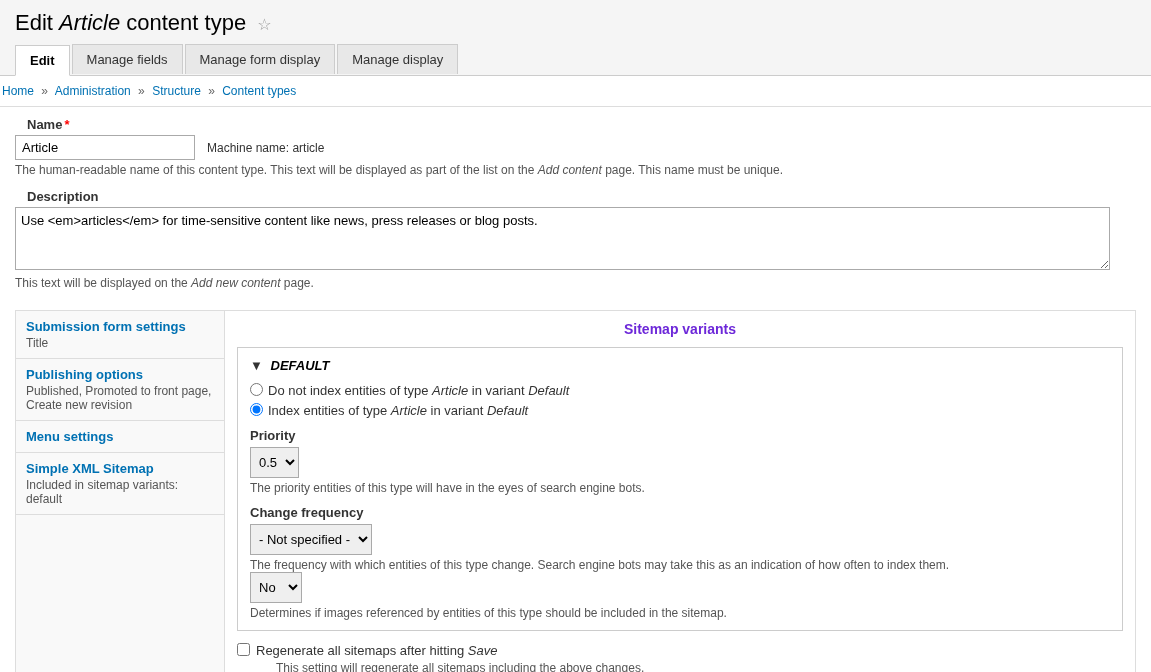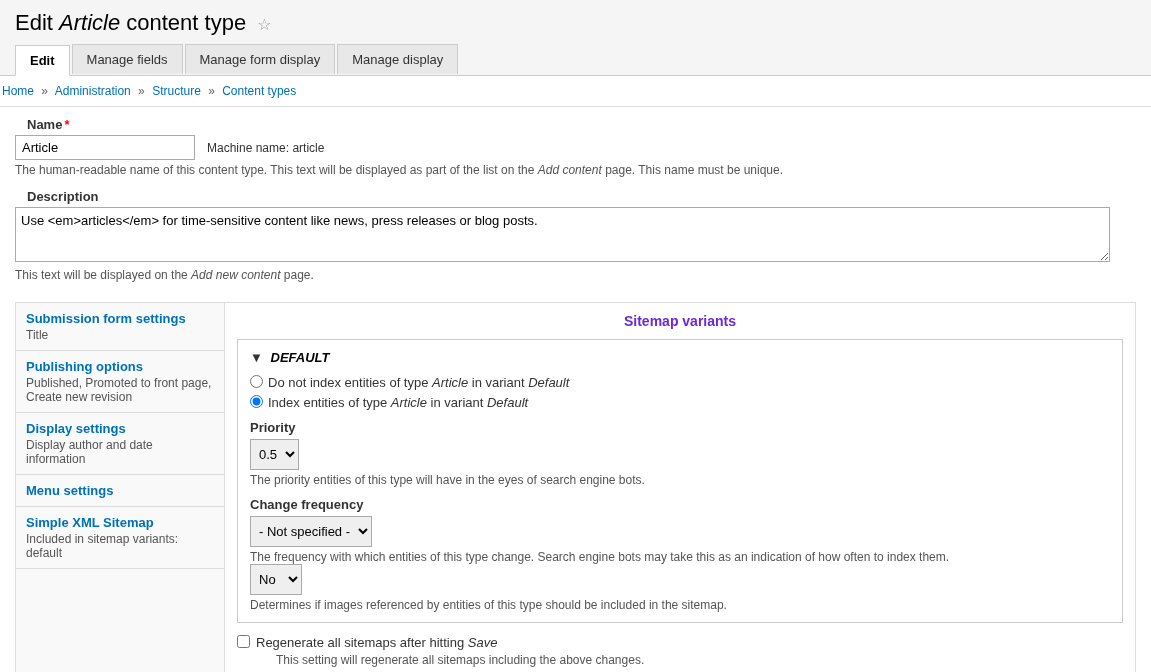--- a/index.html
+++ b/index.html
@@ -78,21 +78,21 @@
     }
     .machine-name { font-size: 12px; color: #333; }
 
     .help-text { font-size: 12px; color: #555; margin-top: 3px; }
     .help-text em { font-style: italic; }
 
     .description-label { font-weight: bold; margin-bottom: 4px; display: block; font-size: 13px; }
     .description-textarea {
       width: 100%;
       max-width: 1095px;
-      height: 55px;
+      height: 63px;
       border: 1px solid #aaa;
       padding: 5px;
       font-size: 13px;
       font-family: Arial, Helvetica, sans-serif;
       resize: vertical;
     }
 
     .bottom-layout {
       display: flex;
       gap: 0;
@@ -228,24 +228,20 @@
     <div class="sidebar">
       <div class="sidebar-item">
         <a href="#">Submission form settings</a>
         <div class="sidebar-desc">Title</div>
       </div>
       <div class="sidebar-item">
         <a href="#">Publishing options</a>
         <div class="sidebar-desc">Published, Promoted to front page, Create new revision</div>
       </div>
       <div class="sidebar-item">
-        <a href="#">Display settings</a>
-        <div class="sidebar-desc">Display author and date information</div>
-      </div>
-      <div class="sidebar-item">
         <a href="#">Menu settings</a>
       </div>
       <div class="sidebar-item">
         <a href="#">Simple XML Sitemap</a>
         <div class="sidebar-desc">Included in sitemap variants: default</div>
       </div>
       <div class="sidebar-bottom"></div>
     </div>
 
     <div class="main-panel">

